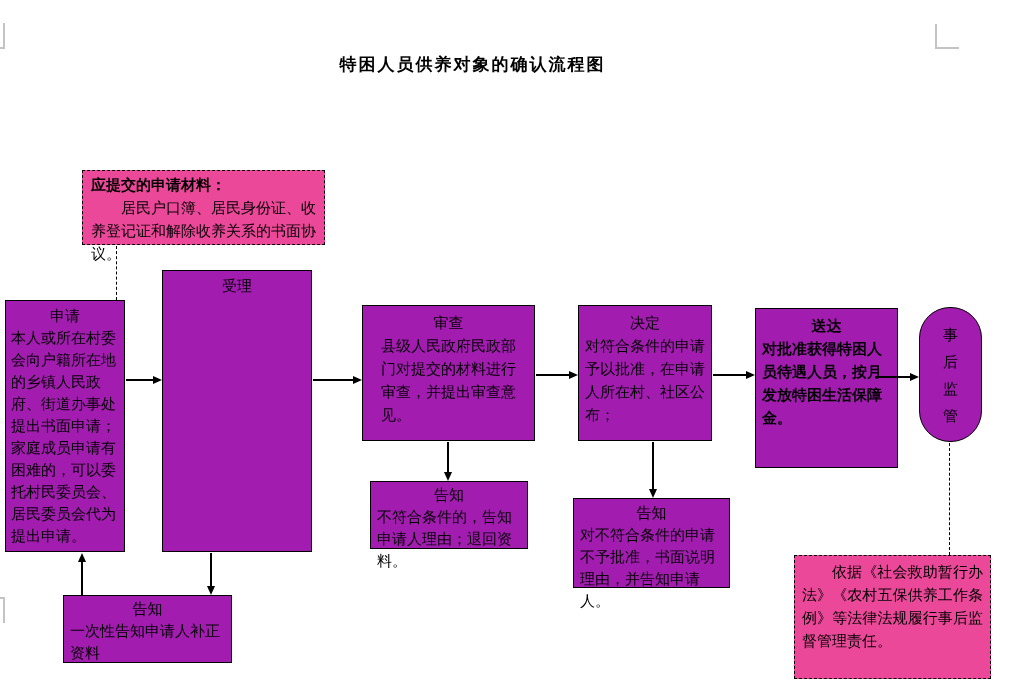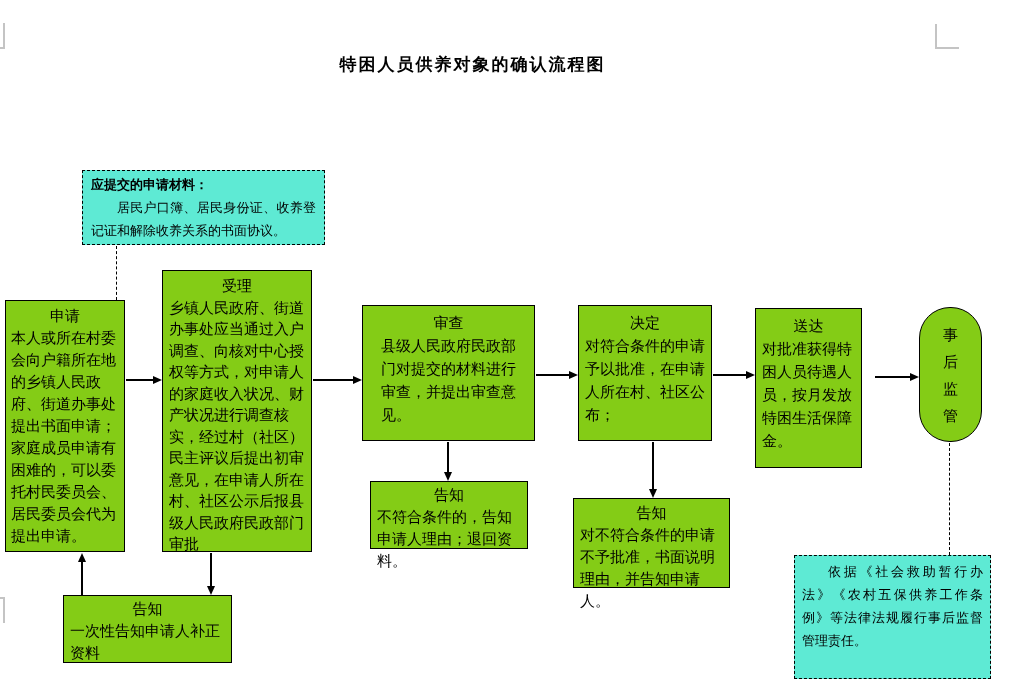--- a/index.html
+++ b/index.html
@@ -15,33 +15,33 @@
   .page-title{
     position:absolute;left:0;top:53px;width:945px;
     text-align:center;
     font-family:"Liberation Serif","DejaVu Serif",serif;
     font-weight:bold;font-size:17px;letter-spacing:2px;
   }
   
   .box{
     position:absolute;
     border:1.5px solid #000;
-    background:#84cc16;
+    background:#a21caf;
     box-sizing:border-box;
     font-size:15px;
   }
   .box .bt{display:block;text-align:center;}
   .box .bb{text-align:justify;text-justify:inter-character;}
   
   .dash-box{
     position:absolute;
     border:1.5px dashed #000;
-    background:#5eead4;
+    background:#ec4899;
     box-sizing:border-box;
-    font-size:13px;
+    font-size:15px;
   }
   .dash-box p{margin:0;text-align:justify;text-justify:inter-character;}
   .indent2{text-indent:2em;}
   .bold{font-weight:bold;}
   
   .vbox{display:flex;align-items:center;justify-content:center;}
   .vtext{
     width:16px;line-height:27px;word-break:break-all;
     text-align:center;font-size:15px;
   }
@@ -78,34 +78,33 @@
 
   <div class="vdash" style="left:116px;top:246px;height:54px;"></div>
 
   <div class="box" style="left:5px;top:300px;width:120px;height:252px;padding:4px 5px;line-height:22px;">
     <span class="bt">申请</span>
     <span class="bb">本人或所在村委会向户籍所在地的乡镇人民政府、街道办事处提出书面申请；家庭成员申请有困难的，可以委托村民委员会、居民委员会代为提出申请。</span>
   </div>
 
   <div class="box" style="left:162px;top:270px;width:150px;height:282px;padding:4px 6px;line-height:21.5px;">
     <span class="bt">受理</span>
-    <span class="bb">乡镇人民政府、街道办事处应当通过入户调查、向核对中心授权等方式，对申请人的家庭收入状况、财产状况进行调查核实，经过村（社区）民主评议后提出初审意见，在申请人所在村、社区公示后报县级人民政府民政部门审批</span>
   </div>
 
   <div class="box" style="left:362px;top:305px;width:173px;height:136px;padding:5px 18px;line-height:23px;">
     <span class="bt">审查</span>
     <span class="bb">县级人民政府民政部门对提交的材料进行审查，并提出审查意见。</span>
   </div>
 
   <div class="box" style="left:578px;top:305px;width:134px;height:136px;padding:5px 6px;line-height:23px;">
     <span class="bt">决定</span>
     <span class="bb">对符合条件的申请予以批准，在申请人所在村、社区公布；</span>
   </div>
 
-  <div class="box" style="left:755px;top:308px;width:107px;height:160px;padding:5px 6px;line-height:23px;">
+  <div class="box" style="left:755px;top:308px;width:143px;height:160px;padding:5px 6px;line-height:23px;font-weight:bold;">
     <span class="bt">送达</span>
     <span class="bb">对批准获得特困人员待遇人员，按月发放特困生活保障金。</span>
   </div>
 
   <div class="box vbox" style="left:919px;top:307px;width:63px;height:135px;border-radius:31px;">
     <div class="vtext">事后监管</div>
   </div>
 
   <div class="box" style="left:63px;top:595px;width:169px;height:68px;padding:2px 6px;line-height:22px;">
     <span class="bt">告知</span>

